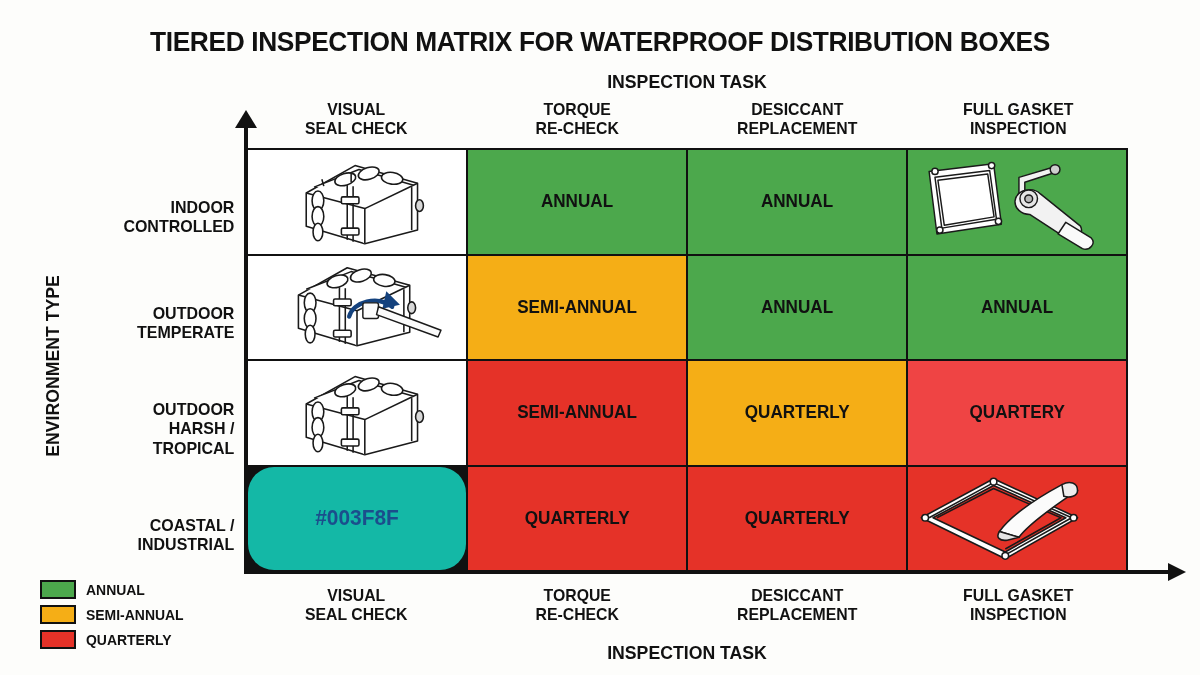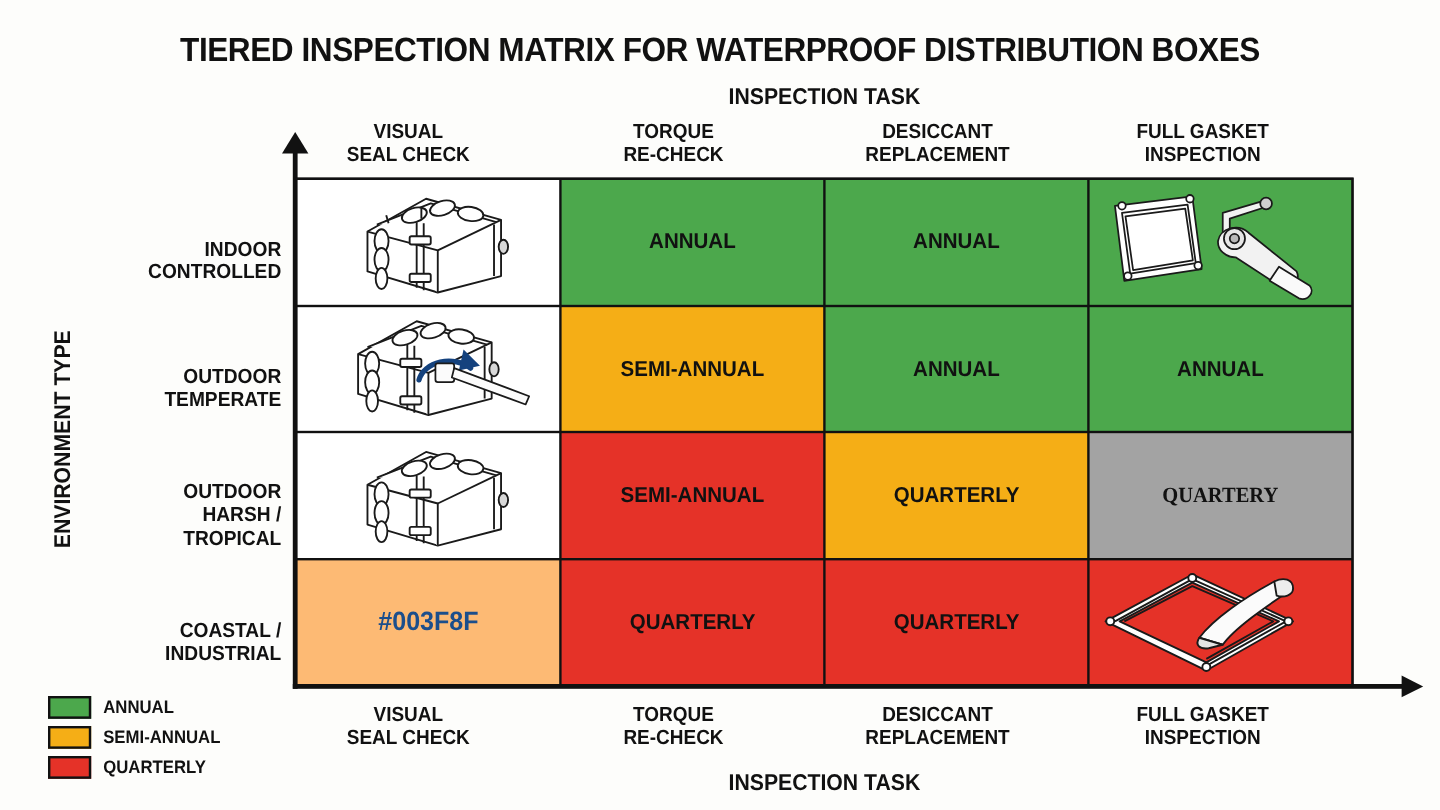--- a/index.html
+++ b/index.html
@@ -19,21 +19,21 @@
     color:#111;
     transform:scaleX(0.94);
   }
   
   #top-axis-title{
     position:absolute;top:71px;left:246px;width:882px;
     text-align:center;font-size:19px;font-weight:bold;color:#111;
     transform:scaleX(0.93);
   }
   
-  .col-head-row{position:absolute;left:230px;width:882px;display:flex;}
+  .col-head-row{position:absolute;left:246px;width:882px;display:flex;}
   #col-heads-top{top:100px;}
   #col-heads-bottom{top:586px;}
   .col-head{
     flex:1 1 0;text-align:center;
     font-size:17px;font-weight:bold;line-height:1.12;color:#111;
     transform:scaleX(0.93);
   }
   
   #y-axis-line{
     position:absolute;left:244px;top:124px;width:4px;height:450px;background:#111;
@@ -290,25 +290,25 @@
         <ellipse cx="174" cy="57" rx="4" ry="6" fill="#d8d8d8"></ellipse>
       </g>
     </svg>
   </div>
   <div class="cell red" style="background: rgb(229, 50, 40);">
     <span class="cell-text">SEMI-ANNUAL</span>
   </div>
   <div class="cell amber" style="background: rgb(245, 174, 22);">
     <span class="cell-text">QUARTERLY</span>
   </div>
-  <div class="cell amber" style="background: #a3a3a3; font-family: Liberation Serif, serif;">
+  <div class="cell amber" style="background: #ef4444;">
     <span class="cell-text">QUARTERY</span>
   </div>
 
-  <div class="cell white" style="background: #fdba74;">
+  <div class="cell white" style="background: #14b8a6; border-radius: 26px;">
     <span class="hexcode">#003F8F</span>
   </div>
   <div class="cell red" style="background: rgb(229, 50, 40);">
     <span class="cell-text">QUARTERLY</span>
   </div>
   <div class="cell red" style="background: rgb(229, 50, 40);">
     <span class="cell-text">QUARTERLY</span>
   </div>
   <div class="cell red" style="background: rgb(229, 50, 40);">
     <svg class="art" viewBox="0 0 220 106">

